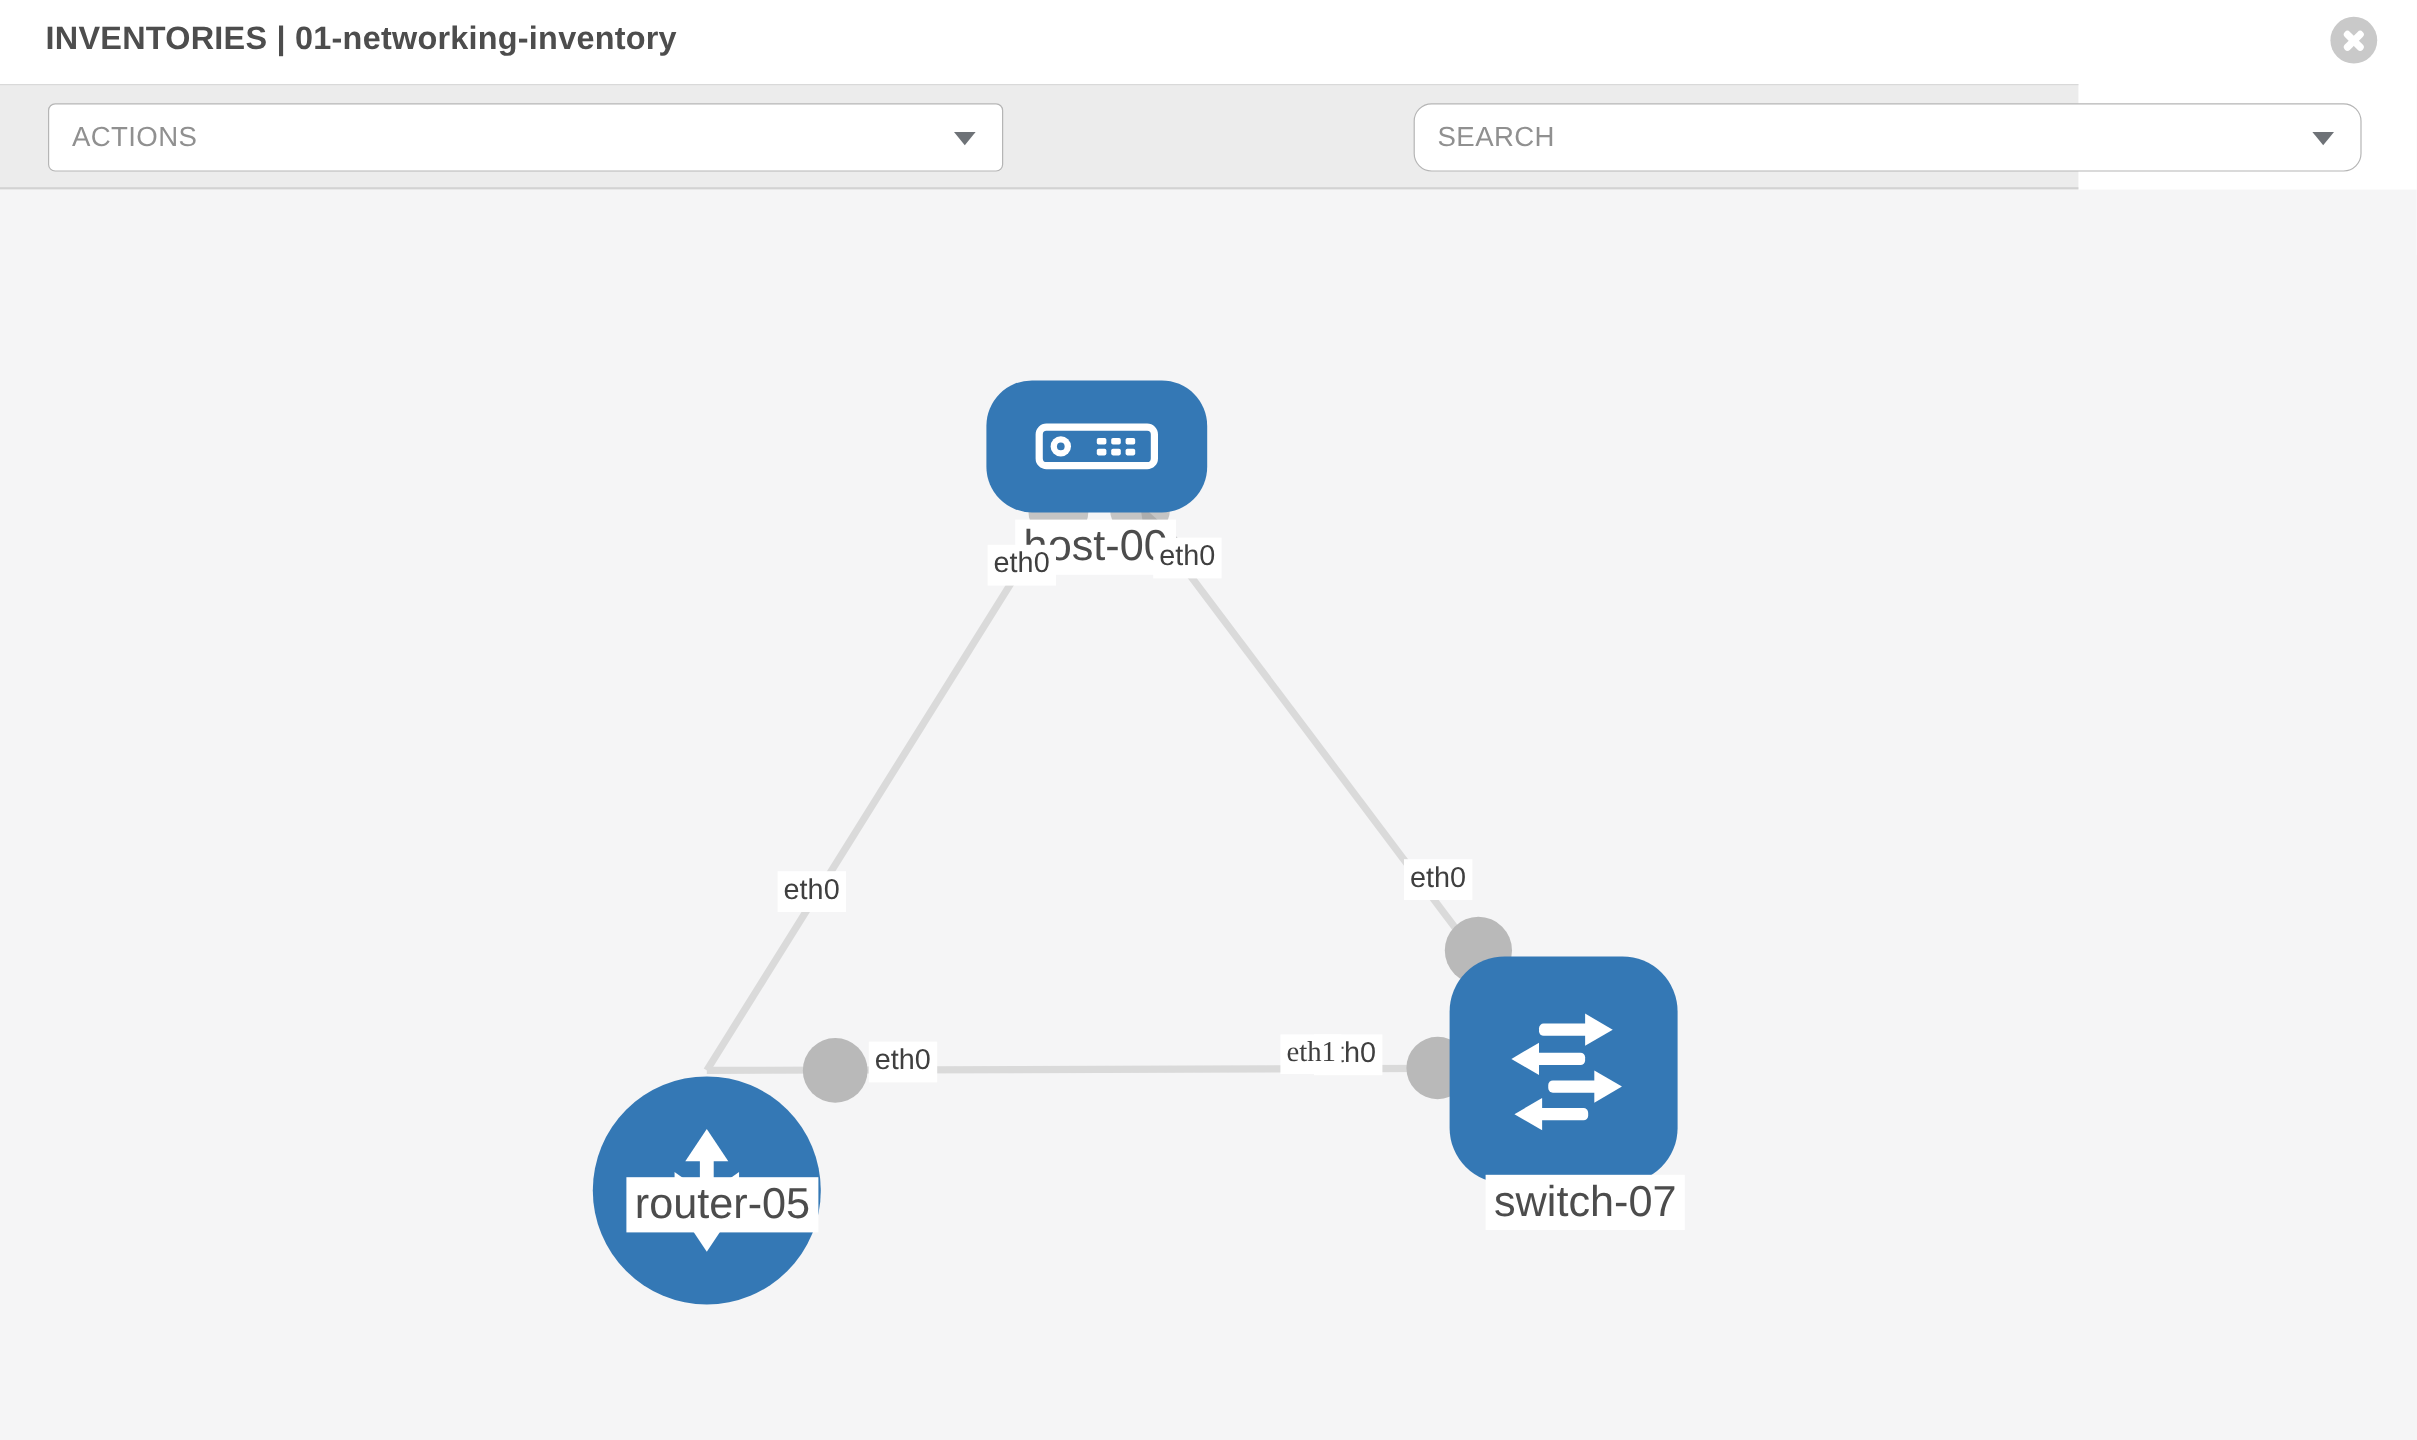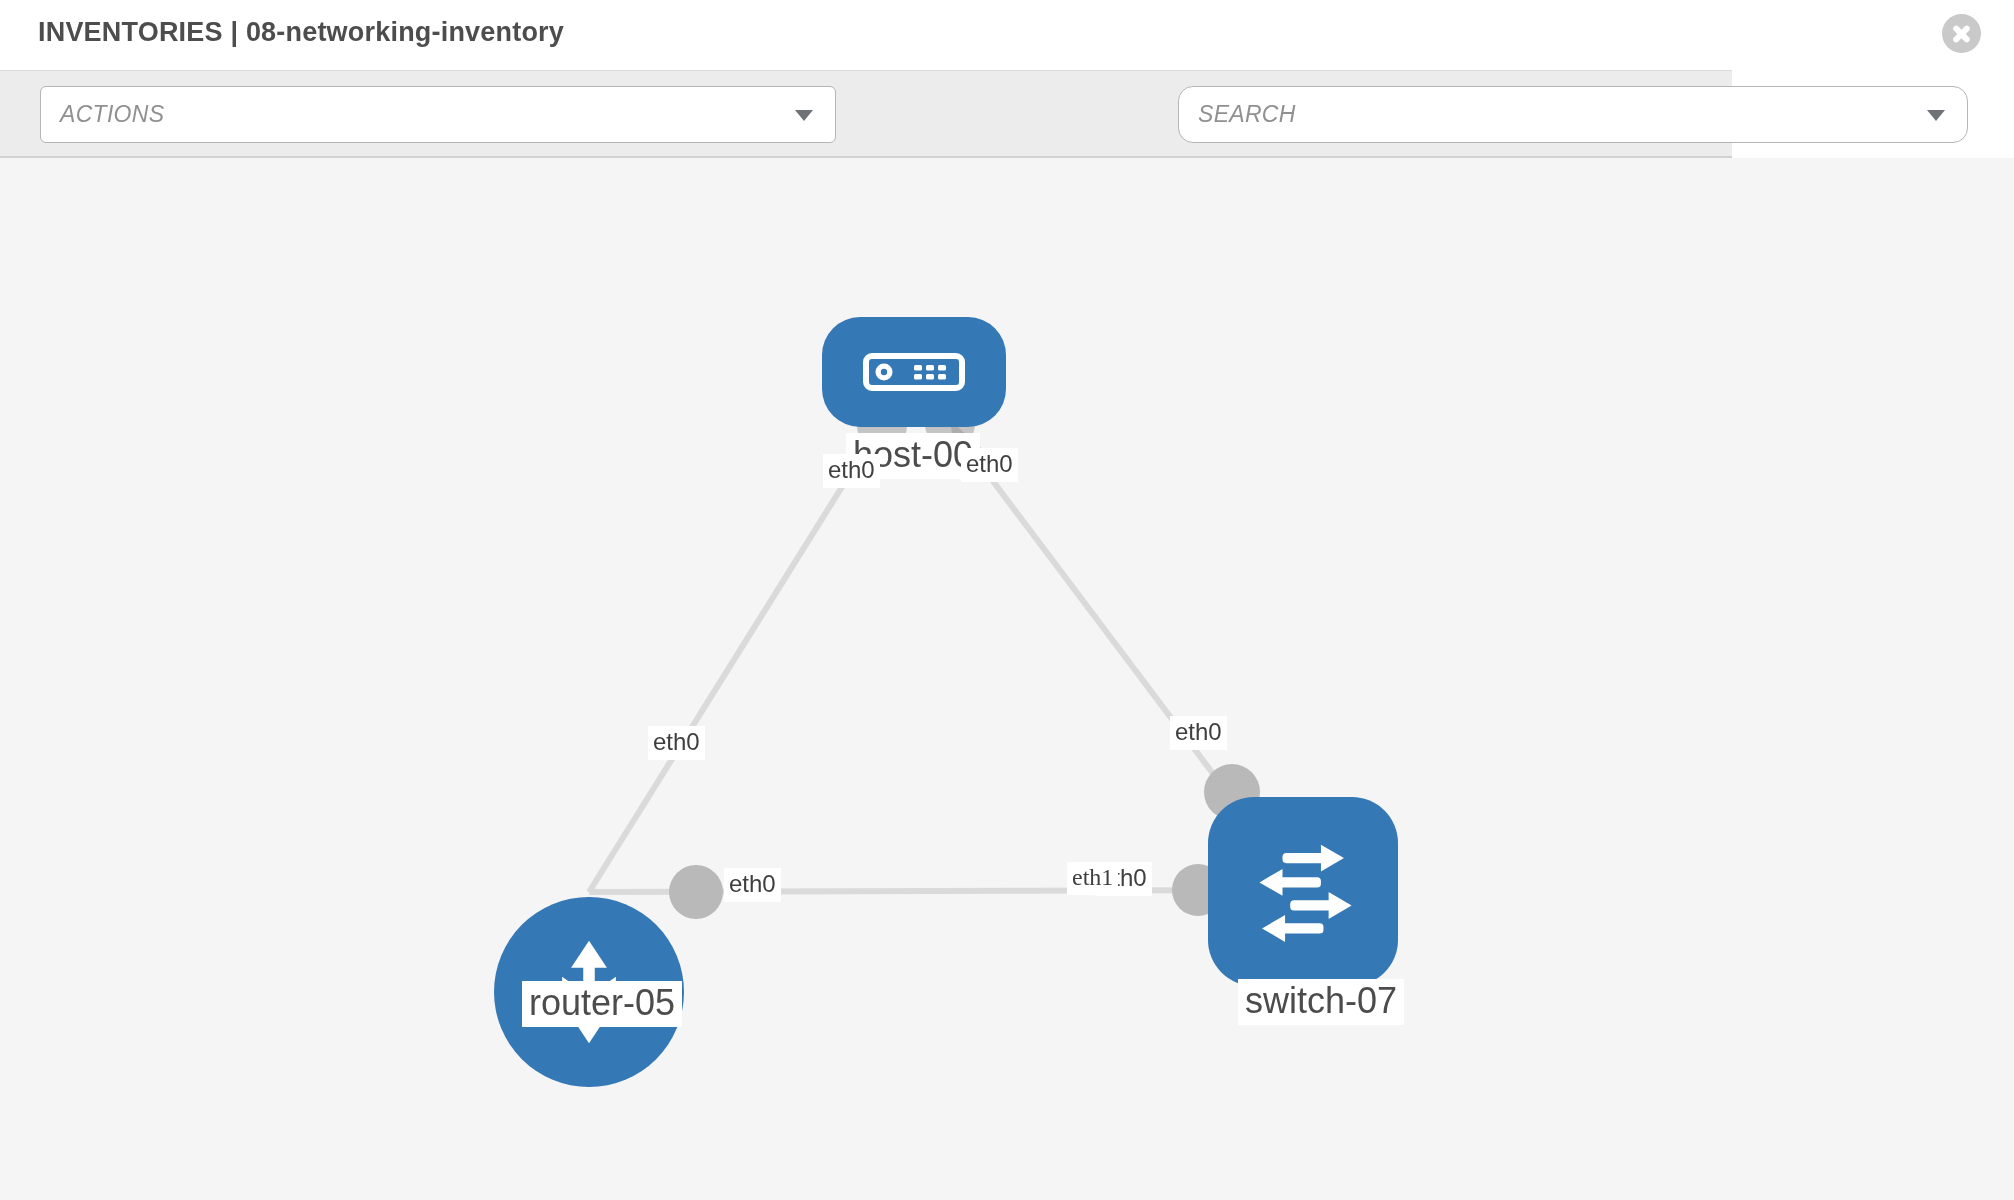--- a/index.html
+++ b/index.html
@@ -8,21 +8,21 @@
 
   
   .header { position:absolute; left:0; top:0; width:2014px; height:70px; background:#ffffff; }
   .header-title { position:absolute; left:38px; top:17px; font-size:27px; font-weight:bold; color:#4d4d4d; letter-spacing:0.2px; }
   .close-btn { position:absolute; left:1942px; top:14px; width:39px; height:39px; border-radius:50%; background:#c9c9c9; cursor:pointer; }
   .close-btn .bar { position:absolute; left:9px; top:16.5px; width:21px; height:6px; border-radius:3px; background:#ffffff; }
   .close-btn .bar.b1 { transform:rotate(45deg); }
   .close-btn .bar.b2 { transform:rotate(-45deg); }
 
   
-  .toolbar { position:absolute; left:0; top:70px; width:1732px; height:88px; background:#ececec; border-top:1px solid #d9d9d9; border-bottom:2px solid #d2d2d2;font-style:italic; }
+  .toolbar { position:absolute; left:0; top:70px; width:1732px; height:88px; background:#ececec; border-top:1px solid #d9d9d9; border-bottom:2px solid #d2d2d2; }
   .select { position:absolute; top:15px; height:57px; background:#ffffff; border:1px solid #b5b5b5; border-radius:6px; display:flex; align-items:center; cursor:pointer; }
   .select .sel-text { font-size:23px; color:#909090; padding-left:19px; letter-spacing:0.3px; }
   .select .caret { position:absolute; right:22px; top:23px; width:0; height:0; border-left:9px solid transparent; border-right:9px solid transparent; border-top:11px solid #6e7277; }
   .select.actions { left:40px; width:796px; }
   .select.search  { left:1178px; width:790px;border-radius:15px; }
   .tool-icon { position:absolute; top:98px; width:36px; height:36px; cursor:pointer; }
   .tool-icon.wrench { left:1046px; }
   .tool-icon.key    { left:1116px; }
 
   
@@ -48,21 +48,21 @@
   .if-router-upper { left:648px; top:568px; }
   .if-router-right { left:724px; top:710px; }
   .if-switch-upper { left:1170px; top:558px; }
   .if-switch-left-hidden { left:1095px; top:704px; z-index:1; }
   .if-switch-left  { left:1067px; top:704px; z-index:2;font-family:Liberation Serif, serif; }
 </style>
 </head>
 <body>
 
 <div class="header">
-  <div class="header-title">INVENTORIES | 08-networking-inventory</div>
+  <div class="header-title">INVENTORIES | 01-networking-inventory</div>
   <div class="close-btn">
     <div class="bar b1"></div>
     <div class="bar b2"></div>
   </div>
 </div>
 
 <div class="toolbar">
   <div class="select actions">
     <span class="sel-text">ACTIONS</span>
     <span class="caret"></span>

